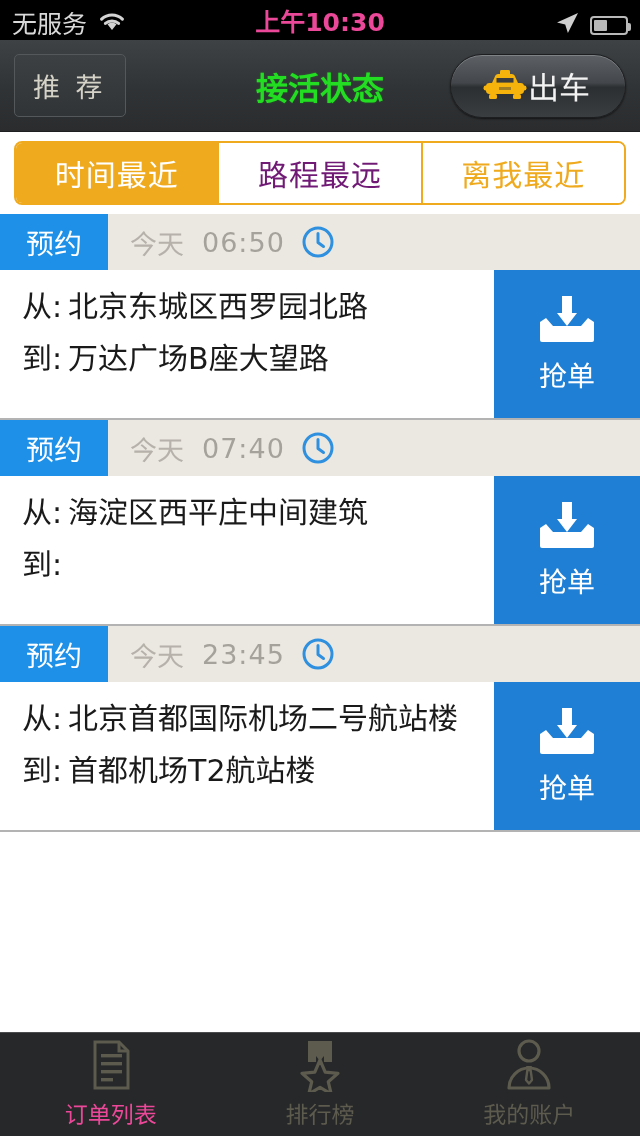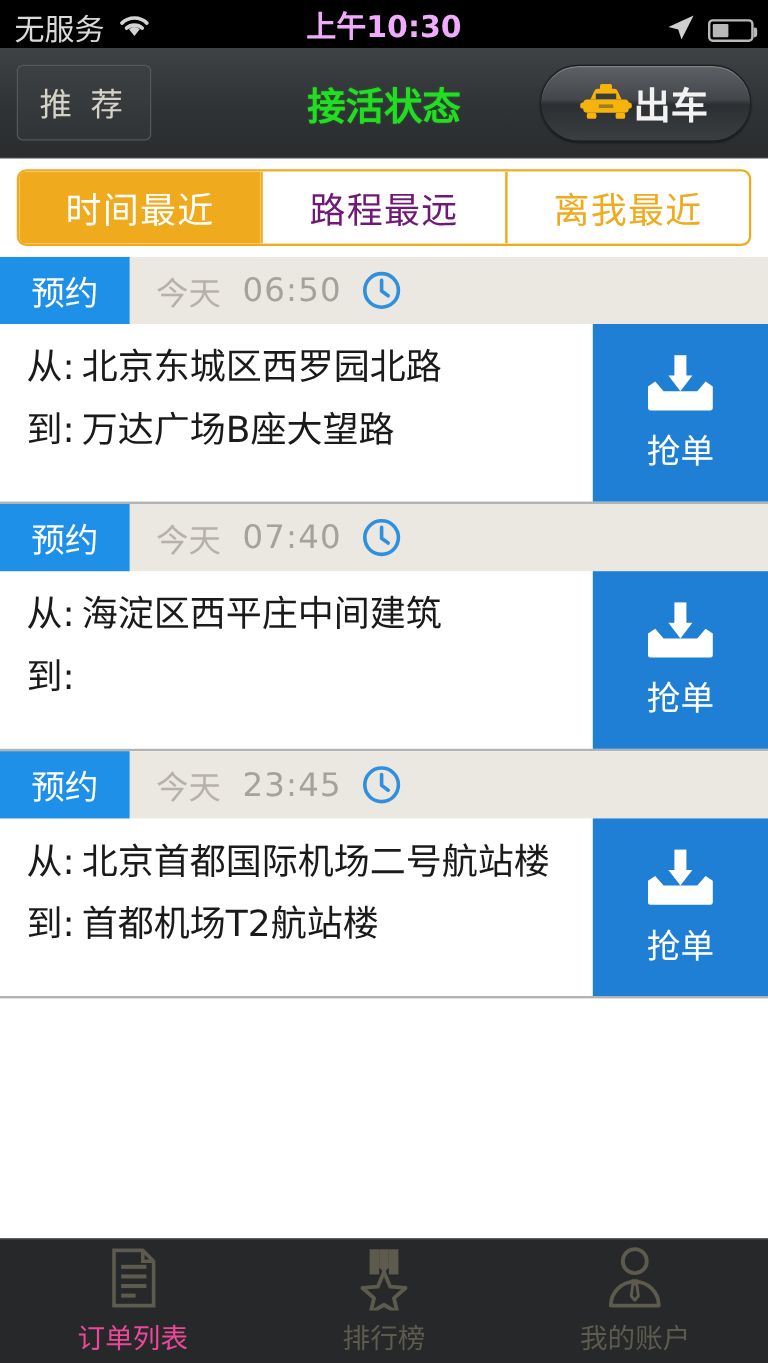--- a/index.html
+++ b/index.html
@@ -26,21 +26,21 @@
     color:#d8d8d8;
     position:relative;
   }
   .sb-left { display:flex; align-items:center; gap:10px; }
   .sb-carrier { font-size:25px; color:#d9d9d9; letter-spacing:0px; }
   .sb-center {
     position:absolute; left:0; right:0; top:0; bottom:0;
     display:flex; align-items:center; justify-content:center;
     pointer-events:none;
   }
-  .sb-time { font-size:25px; font-weight:bold; color:#f0abfc; }
+  .sb-time { font-size:25px; font-weight:bold; color:#ec4899; }
   .sb-right {
     margin-left:auto; display:flex; align-items:center; gap:10px;
   }
   .battery {
     width:38px; height:19px;
     border:2px solid #b9b9b9; border-radius:4px;
     position:relative; display:flex; align-items:center;
     padding:2px;
   }
   .battery::after {
@@ -82,21 +82,20 @@
     display:flex; align-items:center; justify-content:center;
     height:64px; padding:0 20px 0 16px;
     border-radius:32px;
     background:linear-gradient(#5d6165,#43464a 45%,#2c2f31 52%,#3b3e41);
     border:1px solid #1c1e20;
     box-shadow:inset 0 1px 0 rgba(255,255,255,.22), 0 1px 2px rgba(0,0,0,.6);
     color:#f2f2f2;
     font-size:31px;
     cursor:pointer;
     min-width:176px;
-    font-weight:bold;
   }
   .taxi-icon { width:46px; height:34px; flex:0 0 auto; display:block; }
 
   
   .seg-wrap {
     flex:0 0 82px;
     background:#ffffff;
     display:flex; align-items:center;
     padding:9px 14px 9px 14px;
   }

